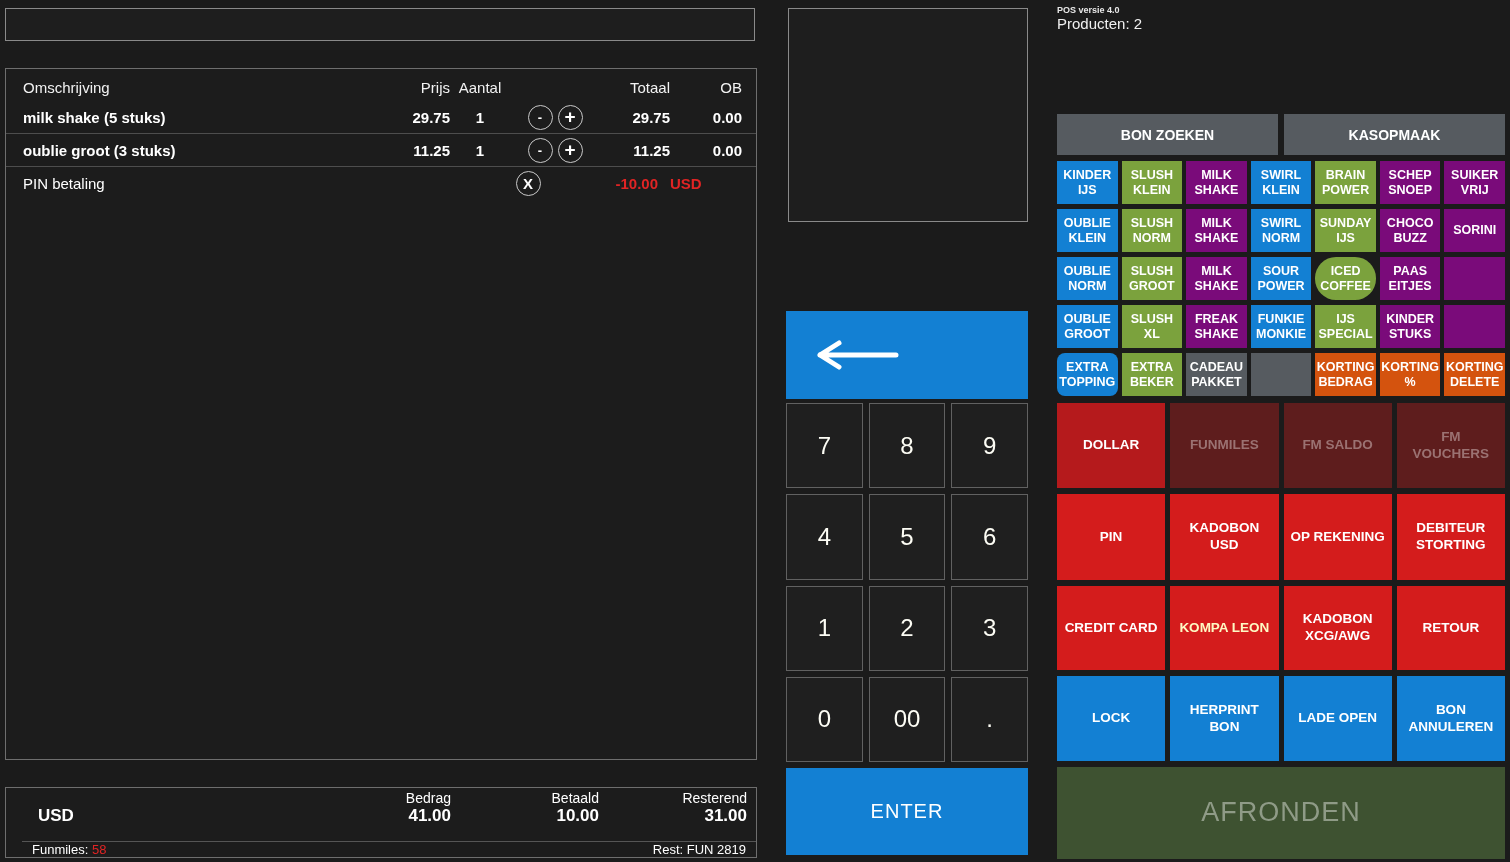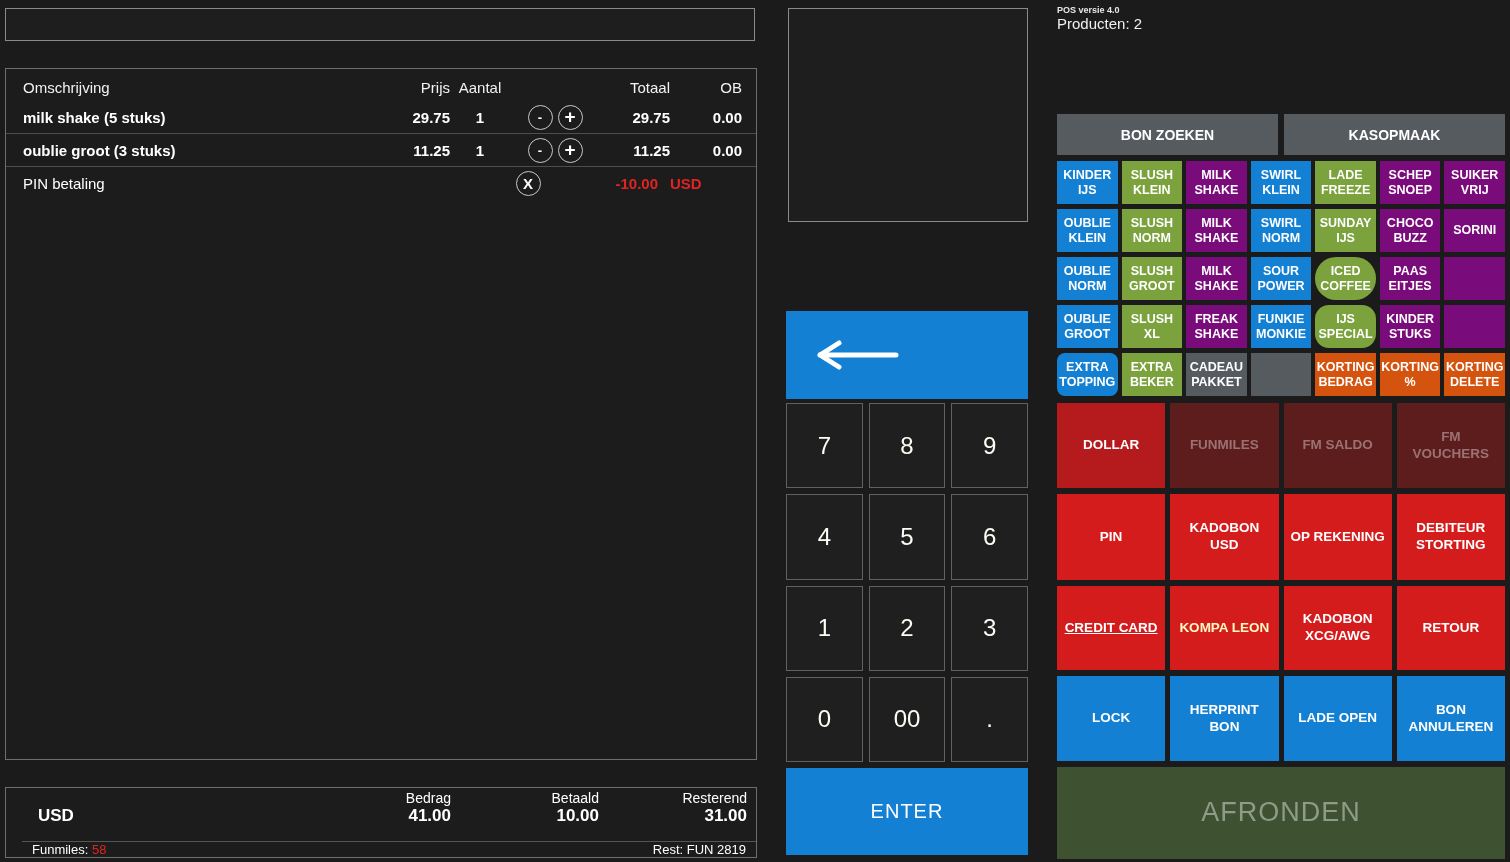--- a/index.html
+++ b/index.html
@@ -184,63 +184,63 @@
 <div id="top-buttons" class="abs">
   <div class="graybtn">BON ZOEKEN</div>
   <div class="graybtn">KASOPMAAK</div>
 </div>
 
 <div id="product-grid" class="abs">
     <div class="pbtn" style="background: rgb(19, 128, 211); color: rgb(255, 255, 255);">KINDER IJS</div>
     <div class="pbtn" style="background: rgb(123, 162, 61); color: rgb(255, 255, 255);">SLUSH KLEIN</div>
     <div class="pbtn" style="background: rgb(122, 11, 122); color: rgb(255, 255, 255);">MILK SHAKE</div>
     <div class="pbtn" style="background: rgb(19, 128, 211); color: rgb(255, 255, 255);">SWIRL KLEIN</div>
-    <div class="pbtn" style="background: rgb(123, 162, 61); color: rgb(255, 255, 255);">LADE FREEZE</div>
+    <div class="pbtn" style="background: rgb(123, 162, 61); color: rgb(255, 255, 255);">BRAIN POWER</div>
     <div class="pbtn" style="background: rgb(122, 11, 122); color: rgb(255, 255, 255);">SCHEP SNOEP</div>
     <div class="pbtn" style="background: rgb(122, 11, 122); color: rgb(255, 255, 255);">SUIKER VRIJ</div>
     <div class="pbtn" style="background: rgb(19, 128, 211); color: rgb(255, 255, 255);">OUBLIE KLEIN</div>
     <div class="pbtn" style="background: rgb(123, 162, 61); color: rgb(255, 255, 255);">SLUSH NORM</div>
     <div class="pbtn" style="background: rgb(122, 11, 122); color: rgb(255, 255, 255);">MILK SHAKE</div>
     <div class="pbtn" style="background: rgb(19, 128, 211); color: rgb(255, 255, 255);">SWIRL NORM</div>
     <div class="pbtn" style="background: rgb(123, 162, 61); color: rgb(255, 255, 255);">SUNDAY IJS</div>
     <div class="pbtn" style="background: rgb(122, 11, 122); color: rgb(255, 255, 255);">CHOCO BUZZ</div>
     <div class="pbtn" style="background: rgb(122, 11, 122); color: rgb(255, 255, 255);">SORINI</div>
     <div class="pbtn" style="background: rgb(19, 128, 211); color: rgb(255, 255, 255);">OUBLIE NORM</div>
     <div class="pbtn" style="background: rgb(123, 162, 61); color: rgb(255, 255, 255);">SLUSH GROOT</div>
     <div class="pbtn" style="background: rgb(122, 11, 122); color: rgb(255, 255, 255);">MILK SHAKE</div>
     <div class="pbtn" style="background: rgb(19, 128, 211); color: rgb(255, 255, 255);">SOUR POWER</div>
     <div class="pbtn" style="background: rgb(123, 162, 61); color: rgb(255, 255, 255); border-radius: 21px;">ICED COFFEE</div>
     <div class="pbtn" style="background: rgb(122, 11, 122); color: rgb(255, 255, 255);">PAAS EITJES</div>
     <div class="pbtn" style="background: rgb(122, 11, 122); color: rgb(255, 255, 255);"></div>
     <div class="pbtn" style="background: rgb(19, 128, 211); color: rgb(255, 255, 255);">OUBLIE GROOT</div>
     <div class="pbtn" style="background: rgb(123, 162, 61); color: rgb(255, 255, 255);">SLUSH XL</div>
     <div class="pbtn" style="background: rgb(122, 11, 122); color: rgb(255, 255, 255);">FREAK SHAKE</div>
     <div class="pbtn" style="background: rgb(19, 128, 211); color: rgb(255, 255, 255);">FUNKIE MONKIE</div>
-    <div class="pbtn" style="background: rgb(123, 162, 61); color: rgb(255, 255, 255); border-radius: 14px;">IJS SPECIAL</div>
+    <div class="pbtn" style="background: rgb(123, 162, 61); color: rgb(255, 255, 255);">IJS SPECIAL</div>
     <div class="pbtn" style="background: rgb(122, 11, 122); color: rgb(255, 255, 255);">KINDER STUKS</div>
     <div class="pbtn" style="background: rgb(122, 11, 122); color: rgb(255, 255, 255);"></div>
     <div class="pbtn" style="background: rgb(19, 128, 211); color: #ffffff; border-radius: 8px;">EXTRA TOPPING</div>
     <div class="pbtn" style="background: rgb(123, 162, 61); color: rgb(255, 255, 255);">EXTRA BEKER</div>
     <div class="pbtn" style="background: rgb(86, 91, 96); color: rgb(255, 255, 255);">CADEAU PAKKET</div>
     <div class="pbtn" style="background: rgb(86, 91, 96); color: rgb(255, 255, 255);"></div>
     <div class="pbtn" style="background: rgb(212, 83, 14); color: rgb(255, 255, 255);">KORTING BEDRAG</div>
     <div class="pbtn" style="background: rgb(212, 83, 14); color: rgb(255, 255, 255);">KORTING %</div>
     <div class="pbtn" style="background: rgb(212, 83, 14); color: rgb(255, 255, 255);">KORTING DELETE</div>
   </div>
 
 <div id="payment-grid" class="abs">
     <div class="paybtn" style="background: rgb(181, 26, 28); color: rgb(255, 255, 255);">DOLLAR</div>
     <div class="paybtn" style="background: rgb(94, 29, 29); color: rgb(155, 114, 114);">FUNMILES</div>
     <div class="paybtn" style="background: rgb(94, 29, 29); color: rgb(155, 114, 114);">FM SALDO</div>
     <div class="paybtn" style="background: rgb(94, 29, 29); color: rgb(155, 114, 114);">FM VOUCHERS</div>
     <div class="paybtn" style="background: rgb(212, 28, 28); color: rgb(255, 255, 255);">PIN</div>
     <div class="paybtn" style="background: rgb(212, 28, 28); color: rgb(255, 255, 255);">KADOBON USD</div>
     <div class="paybtn" style="background: rgb(212, 28, 28); color: rgb(255, 255, 255);">OP REKENING</div>
     <div class="paybtn" style="background: rgb(212, 28, 28); color: rgb(255, 255, 255);">DEBITEUR STORTING</div>
-    <div class="paybtn" style="background: rgb(212, 28, 28); color: rgb(255, 255, 255); text-decoration: underline;">CREDIT CARD</div>
+    <div class="paybtn" style="background: rgb(212, 28, 28); color: rgb(255, 255, 255);">CREDIT CARD</div>
     <div class="paybtn" style="background: rgb(212, 28, 28); color: #fef9c3;">KOMPA LEON</div>
     <div class="paybtn" style="background: rgb(212, 28, 28); color: rgb(255, 255, 255);">KADOBON XCG/AWG</div>
     <div class="paybtn" style="background: rgb(212, 28, 28); color: rgb(255, 255, 255);">RETOUR</div>
     <div class="paybtn" style="background: rgb(19, 128, 211); color: rgb(255, 255, 255);">LOCK</div>
     <div class="paybtn" style="background: rgb(19, 128, 211); color: rgb(255, 255, 255);">HERPRINT BON</div>
     <div class="paybtn" style="background: rgb(19, 128, 211); color: rgb(255, 255, 255);">LADE OPEN</div>
     <div class="paybtn" style="background: rgb(19, 128, 211); color: rgb(255, 255, 255);">BON ANNULEREN</div>
     <div class="paybtn afronden" style="background: rgb(62, 82, 49); color: rgb(143, 155, 135);">AFRONDEN</div>
   </div>
 

